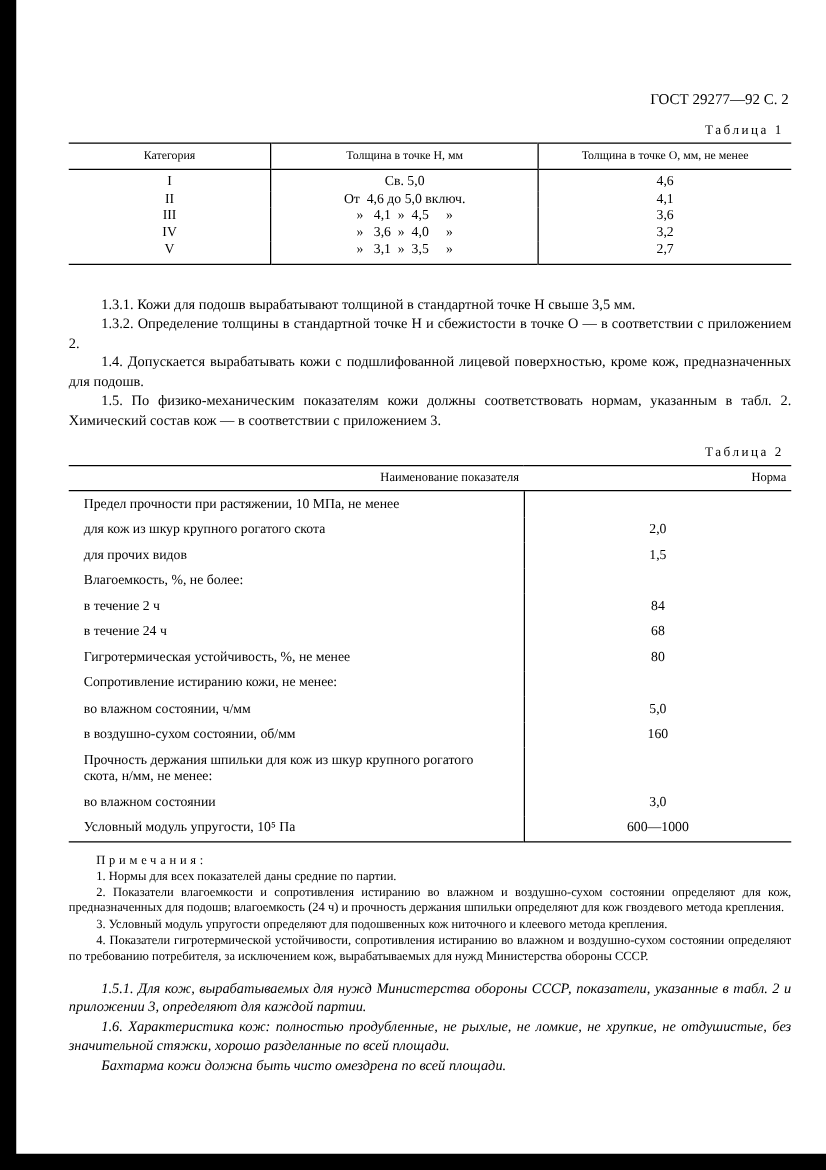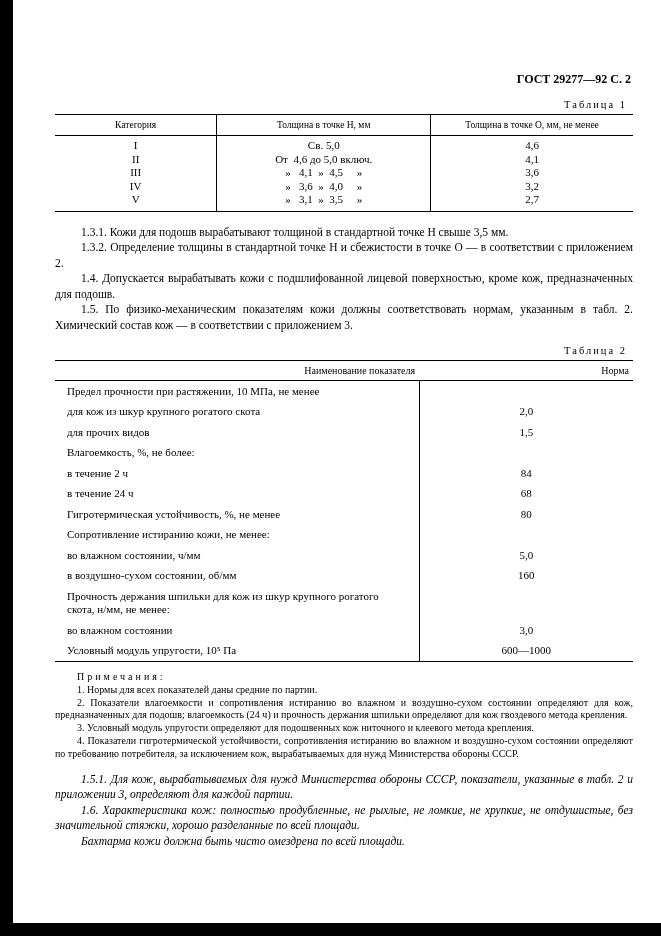--- a/index.html
+++ b/index.html
@@ -18,21 +18,21 @@
   }
   .bottom-bar {
     position:absolute; left:0; bottom:0;
     width:661px; height:13px; background:#000;
   }
   .content {
     position:absolute; left:55px; top:72px; width:578px;
   }
   .gost-header {
     text-align:right;
-    font-weight:bold;
+    font-weight:normal;
     font-size:12px;
     margin-bottom:12px;
     padding-right:2px;
   }
   .table-label {
     text-align:right;
     font-size:10.5px;
     letter-spacing:2px;
     margin:0 6px 4px 0;
   }
@@ -55,21 +55,21 @@
     font-size:11px;
     text-align:center;
     line-height:13.5px;
     padding:0 4px;
     white-space:pre;
   }
   .t1 tbody tr:first-child td { padding-top:3px; }
   .t1 tbody tr:last-child td { padding-bottom:4px; }
   .t1 th + th, .t1 td + td { border-left:1px solid #000; }
   
-  .para-block { margin-top:13px; }
+  .para-block { margin-top:25px; }
   .para {
     font-size:11.5px;
     line-height:15.5px;
     text-align:justify;
     text-indent:26px;
   }
   
   .t2-wrap { margin-top:12px; }
   .t2 th {
     font-weight:normal;

